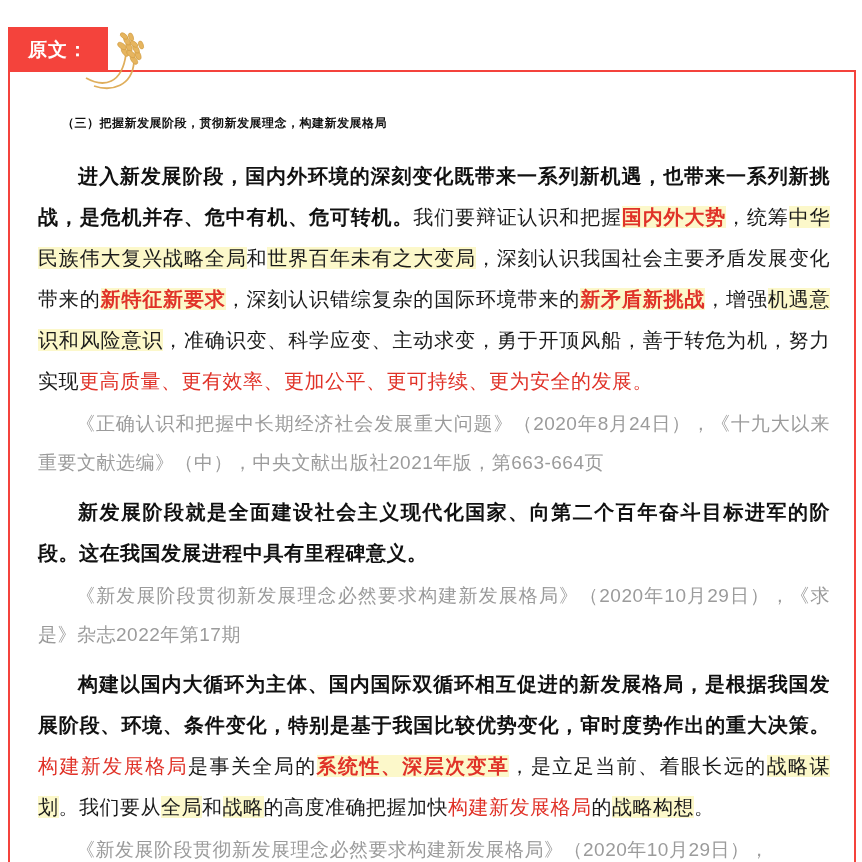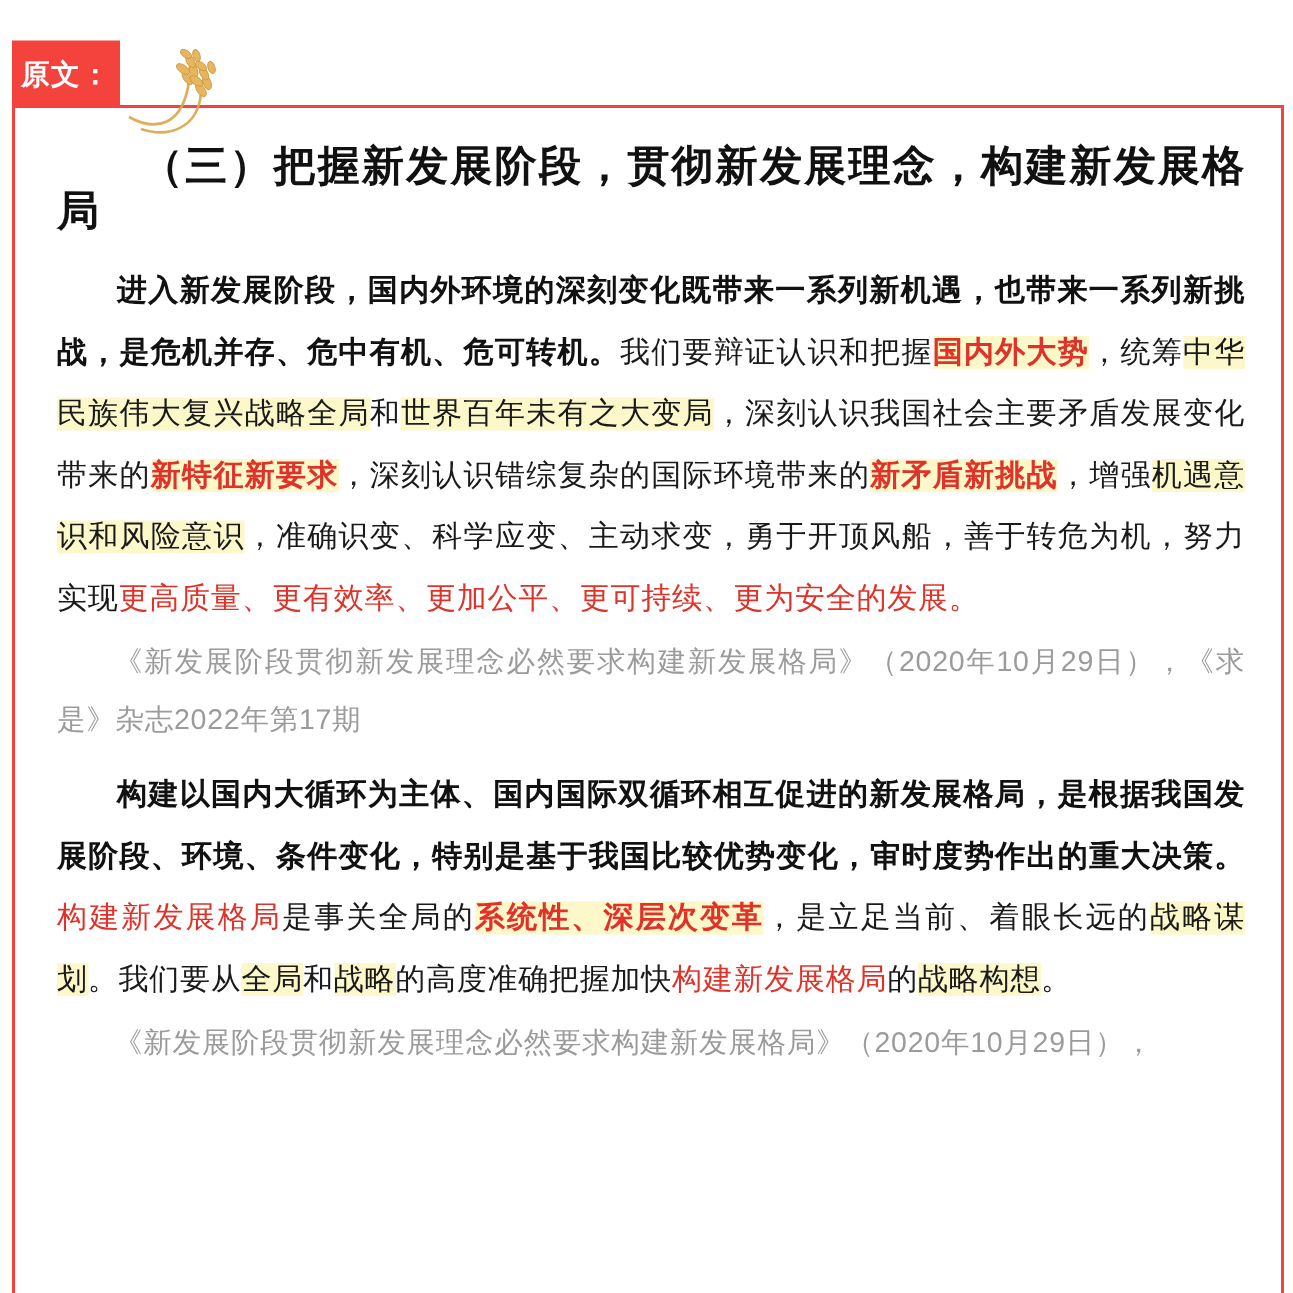--- a/index.html
+++ b/index.html
@@ -24,21 +24,21 @@
     position:absolute;
     left:8px; top:70px;
     width:848px; height:800px;
     border:2px solid var(--accent);
     border-bottom:none;
     background:#ffffff;
   }
   .origin-tag{
     position:absolute;
     left:8px; top:27px;
-    width:72px; height:45px;
+    width:100px; height:45px;
     background:var(--accent);
     color:#ffffff;
     font-size:19px;
     font-weight:700;
     display:flex;
     align-items:center;
     justify-content:center;
     letter-spacing:1px;
     z-index:3;
   }
@@ -56,22 +56,22 @@
     padding:16px 24px 0 28px;
     overflow:hidden;
   }
   p.block{
     margin:0;
     text-indent:2em;
     text-align:justify;
     letter-spacing:0.5px;
   }
   p.heading{
-    margin-top:8px;
-    font-size:28px;
+    margin-top:20px;
+    font-size:12px;
     font-weight:700;
     line-height:30px;
     color:#111;
   }
   p.paragraph{
     margin-top:18px;
     font-size:20px;
     line-height:41px;
   }
   p.paragraph + p.citation{ margin-top:2px; }
@@ -114,16 +114,18 @@
     <ellipse cx="47" cy="22" rx="2.6" ry="5" transform="rotate(-55 47 22)"></ellipse>
     <ellipse cx="52" cy="17" rx="2.5" ry="4.6" transform="rotate(-30 52 17)"></ellipse>
     <ellipse cx="57" cy="13" rx="2.3" ry="4.2" transform="rotate(-18 57 13)"></ellipse>
     <ellipse cx="50" cy="12" rx="2.3" ry="4.2" transform="rotate(-55 50 12)"></ellipse>
   </g>
 </svg>
 
 <div class="article">
     <p class="block heading"><span class="s-bold">（三）把握新发展阶段，贯彻新发展理念，构建新发展格局</span></p>
     <p class="block paragraph"><span class="s-bold">进入新发展阶段，国内外环境的深刻变化既带来一系列新机遇，也带来一系列新挑战，是危机并存、危中有机、危可转机。</span><span class="s-reg">我们要辩证认识和把握</span><span class="s-hlred">国内外大势</span><span class="s-reg">，统筹</span><span class="s-hl">中华民族伟大复兴战略全局</span><span class="s-reg">和</span><span class="s-hl">世界百年未有之大变局</span><span class="s-reg">，深刻认识我国社会主要矛盾发展变化带来的</span><span class="s-hlred">新特征新要求</span><span class="s-reg">，深刻认识错综复杂的国际环境带来的</span><span class="s-hlred">新矛盾新挑战</span><span class="s-reg">，增强</span><span class="s-hl">机遇意识和风险意识</span><span class="s-reg">，准确识变、科学应变、主动求变，勇于开顶风船，善于转危为机，努力实现</span><span class="s-red">更高质量、更有效率、更加公平、更可持续、更为安全的发展。</span></p>
+    <p class="block citation"><span class="s-cite">《正确认识和把握中长期经济社会发展重大问题》（2020年8月24日），《十九大以来重要文献选编》（中），中央文献出版社2021年版，第663-664页</span></p>
+    <p class="block paragraph"><span class="s-bold">新发展阶段就是全面建设社会主义现代化国家、向第二个百年奋斗目标进军的阶段。这在我国发展进程中具有里程碑意义。</span></p>
     <p class="block citation"><span class="s-cite">《新发展阶段贯彻新发展理念必然要求构建新发展格局》（2020年10月29日），《求是》杂志2022年第17期</span></p>
     <p class="block paragraph"><span class="s-bold">构建以国内大循环为主体、国内国际双循环相互促进的新发展格局，是根据我国发展阶段、环境、条件变化，特别是基于我国比较优势变化，审时度势作出的重大决策。</span><span class="s-red">构建新发展格局</span><span class="s-reg">是事关全局的</span><span class="s-hlred">系统性、深层次变革</span><span class="s-reg">，是立足当前、着眼长远的</span><span class="s-hl">战略谋划</span><span class="s-reg">。我们要从</span><span class="s-hl">全局</span><span class="s-reg">和</span><span class="s-hl">战略</span><span class="s-reg">的高度准确把握加快</span><span class="s-red">构建新发展格局</span><span class="s-reg">的</span><span class="s-hl">战略构想</span><span class="s-reg">。</span></p>
     <p class="block citation"><span class="s-cite">《新发展阶段贯彻新发展理念必然要求构建新发展格局》（2020年10月29日），</span></p>
   </div>
 
 </body></html>

